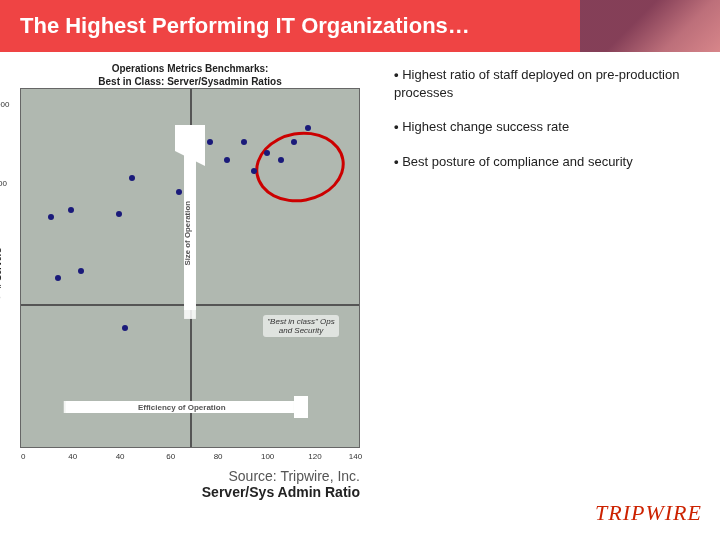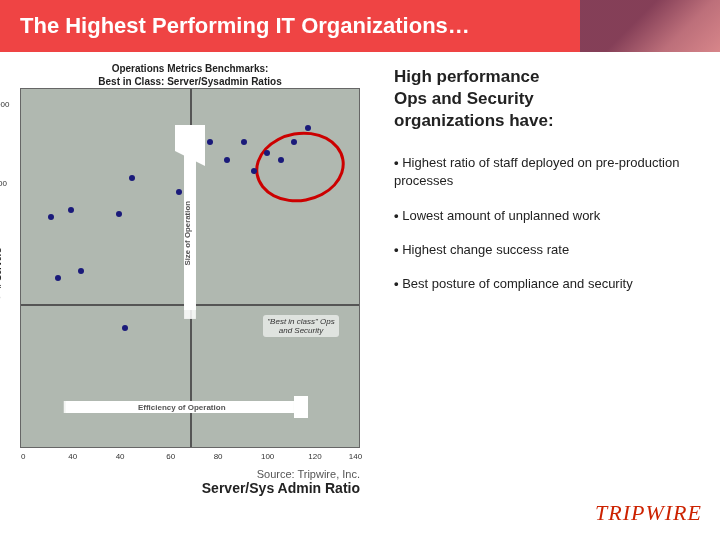--- a/index.html
+++ b/index.html
@@ -142,21 +142,21 @@
     
     .dot {
       position: absolute;
       width: 6px;
       height: 6px;
       background: #1a1a7a;
       border-radius: 50%;
     }
 
     .source-label {
-      font-size: 11px;
+      font-size: 14px;
       color: #555;
       text-align: right;
       width: 340px;
       margin-top: 2px;
     }
 
     .x-axis-title {
       font-size: 14px;
       color: #222;
       font-weight: bold;
@@ -291,36 +291,27 @@
         <div style="position:absolute;bottom:-14px;left:97%;font-size:8px;color:#333;text-align:right;">140</div>
       </div>
     </div>
 
     <div style="height:18px;"></div>
     <div class="source-label">Source: Tripwire, Inc.</div>
     <div class="x-axis-title">Server/Sys Admin Ratio</div>
   </div>
 
   <div class="right-panel">
-    <div class="right-heading">
-      <span>High performance</span><br>
-      <span>Ops and Security</span><br>
-      <span>organizations have:</span>
-    </div>
 
     <div class="bullet-item">
       <span class="bullet-dot">•</span>
       <span>Highest ratio of staff deployed on pre-production processes</span>
     </div>
     <div class="bullet-item">
       <span class="bullet-dot">•</span>
-      <span>Lowest amount of unplanned work</span>
-    </div>
-    <div class="bullet-item">
-      <span class="bullet-dot">•</span>
       <span>Highest change success rate</span>
     </div>
     <div class="bullet-item">
       <span class="bullet-dot">•</span>
       <span>Best posture of compliance and security</span>
     </div>
 
     <div class="tripwire-logo">
       <span class="tripwire-text">TRIPWIRE</span>
     </div>

